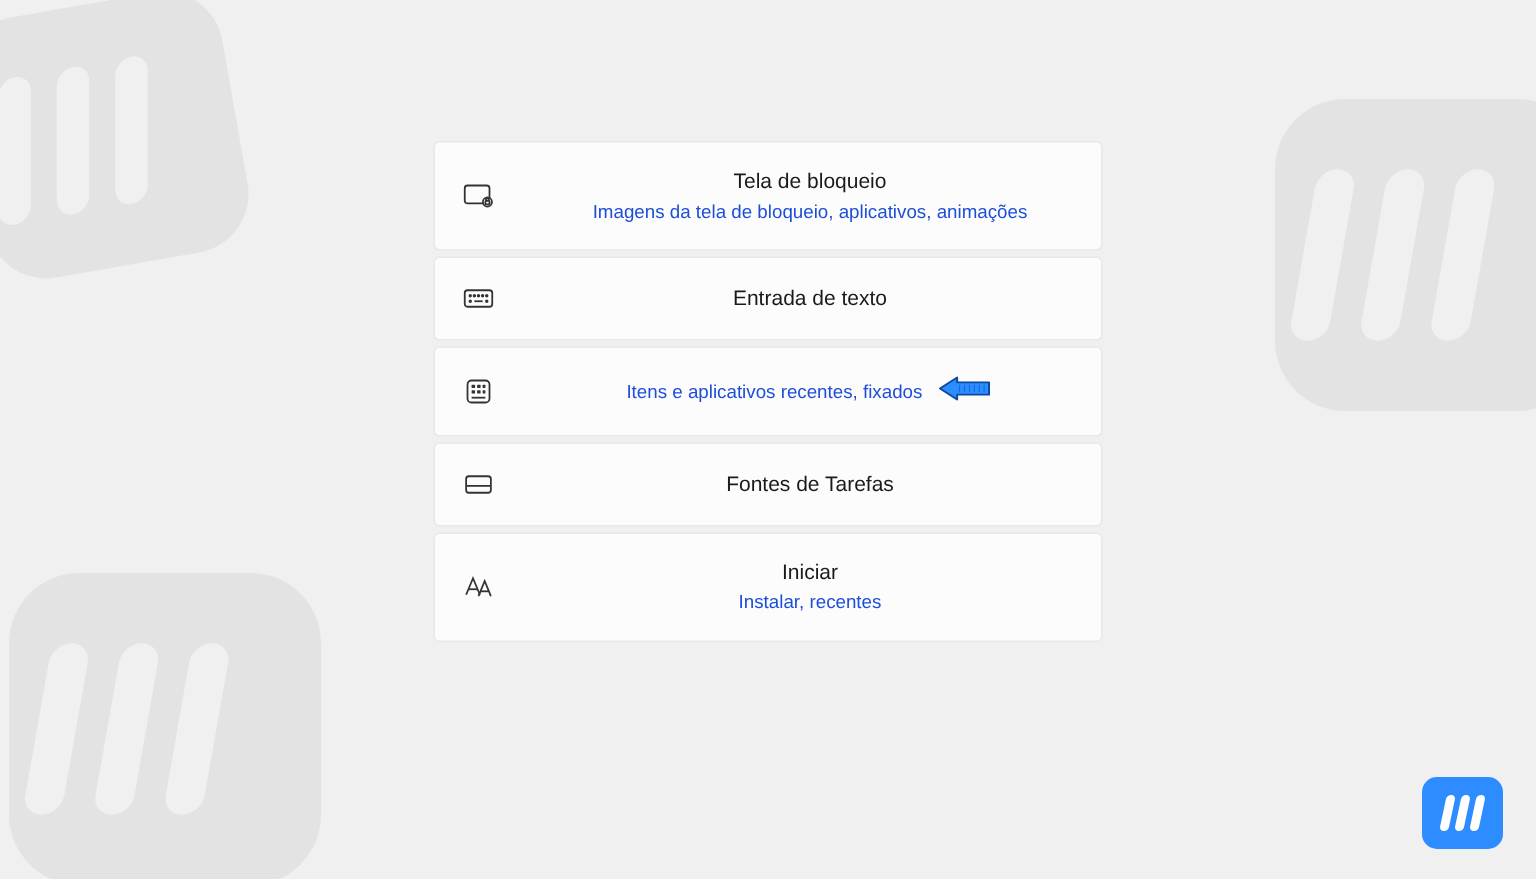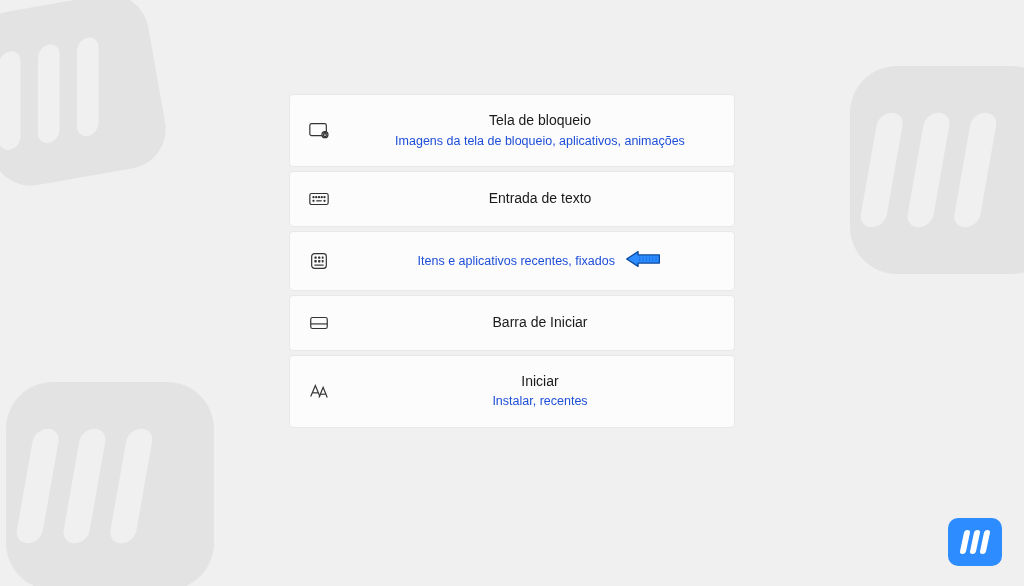--- a/index.html
+++ b/index.html
@@ -204,21 +204,21 @@
   </div>
 
   <div class="settings-card">
     <span class="card-icon">
       <svg viewBox="0 0 24 24" fill="none" stroke="currentColor" stroke-width="1.3">
         <rect x="3" y="6" width="18" height="12" rx="2"></rect>
         <line x1="3" y1="13" x2="21" y2="13"></line>
       </svg>
     </span>
     <div class="card-text">
-      <div class="card-title">Barra de Iniciar</div>
+      <div class="card-title">Fontes de Tarefas</div>
     </div>
   </div>
 
   <div class="settings-card">
     <span class="card-icon">
       <svg viewBox="0 0 24 24" fill="none" stroke="currentColor" stroke-width="1.3">
         <path d="M3 18 L8 6 L13 18"></path>
         <line x1="5" y1="14" x2="11" y2="14"></line>
         <path d="M12 19 L16.5 8 L21 19"></path>
         <line x1="13.7" y1="15.5" x2="19.3" y2="15.5"></line>

